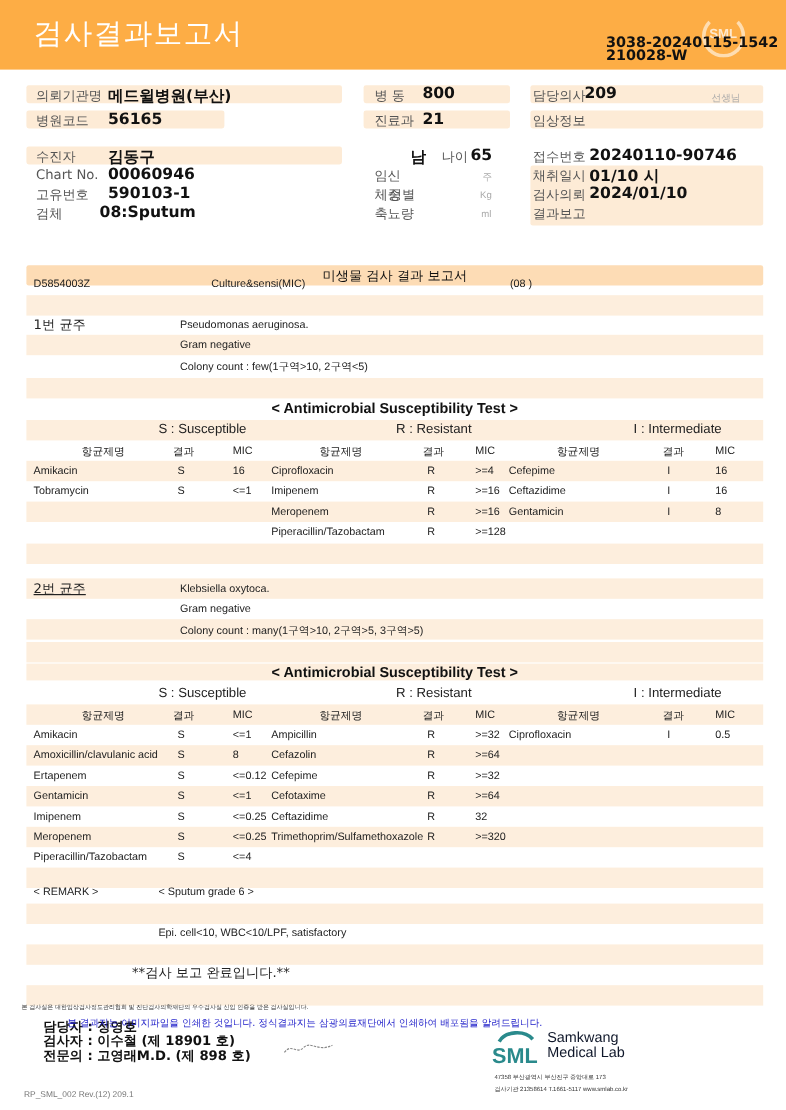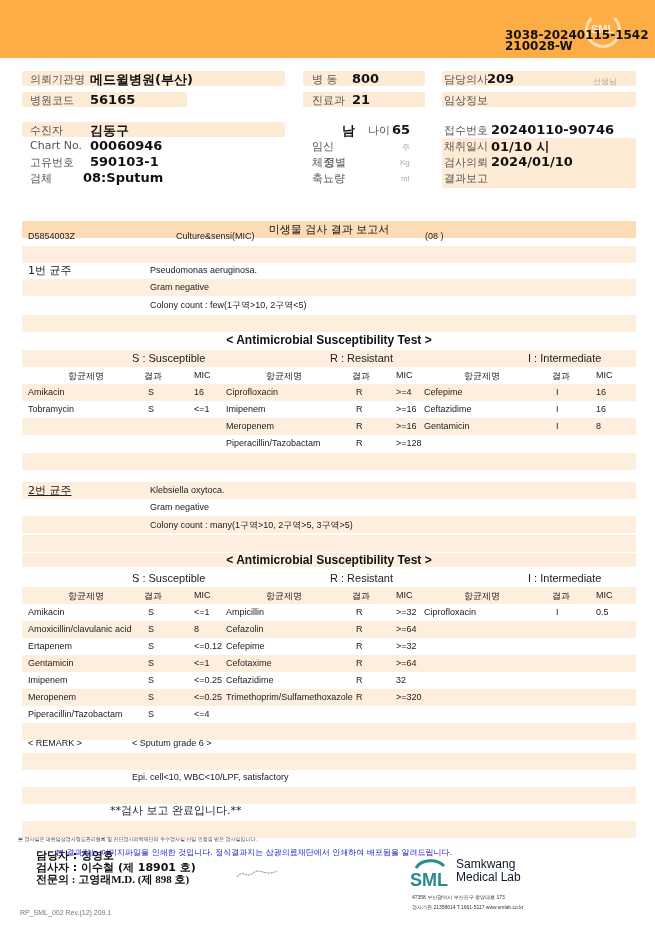--- a/index.html
+++ b/index.html
@@ -27,20 +27,21 @@
 
   .footer-small { position: absolute; font-size: 5px; color: #333; }
   .notice { position: absolute; left: 56px; top: 847px; font-size: 8px; color: #1a1ac8; font-family: "DejaVu Sans", sans-serif; white-space: nowrap; }
   .staff { position: absolute; left: 36px; font-size: 11px; font-weight: bold; font-family: "DejaVu Sans", sans-serif; }
   .sml-logo { position: absolute; left: 410px; top: 858px; }
 </style>
 </head>
 <body>
 
 <div class="header">
+  <div class="title">검사결과보고서</div>
   <div class="logo-ring"></div>
   <div class="logo-text">SML</div>
   <div class="docid">
     <div>3038-20240115-1542</div>
     <div>210028-W</div>
   </div>
 </div>
 
 <div class="bar" style="left:22px;top:71px;width:263px;height:15px;"></div>
 <div class="bar" style="left:22px;top:92px;width:165px;height:15px;"></div>
@@ -297,21 +298,21 @@
 <div class="row shade" style="top:787px;"></div>
 <div class="row" style="top:802px;">
   <span class="t kor big" style="left:88px;top:1px;">**검사   보고   완료입니다.**</span>
 </div>
 <div class="row shade" style="top:821px;"></div>
 
 <div class="footer-small" style="left:18px;top:836px;">본 검사실은 대한임상검사정도관리협회 및 진단검사의학재단의 우수검사실 신임 인증을 받은 검사실입니다.</div>
 <div class="staff" style="top:848px;">담당자 : 정영호</div>
 <div class="notice">본 결과지는 이미지파일을 인쇄한 것입니다. 정식결과지는 삼광의료재단에서 인쇄하여 배포됨을 알려드립니다.</div>
 <div class="staff" style="top:860px;">검사자 : 이수철 (제 18901 호)</div>
-<div class="staff" style="top:872px;font-family:Liberation Serif, serif;">전문의 : 고영래M.D. (제 898 호)</div>
+<div class="staff" style="top:872px;">전문의 : 고영래M.D. (제 898 호)</div>
 <svg style="position:absolute;left:235px;top:865px;" width="45" height="20">
   <path d="M2 12 C8 4, 12 14, 18 8 S30 12, 42 6" stroke="#888" stroke-width="1" fill="none" stroke-dasharray="2 1"></path>
 </svg>
 
 <div class="sml-logo">
   <svg width="40" height="32" style="position:absolute;left:0;top:0;">
     <path d="M6 10 A16 12 0 0 1 34 8" stroke="#2a8a8c" stroke-width="3" fill="none"></path>
     <text x="0" y="28" font-size="18" font-weight="bold" fill="#2a8a8c" font-family="Liberation Sans, sans-serif">SML</text>
   </svg>
   <div style="position:absolute;left:46px;top:0;font-size:12px;color:#0f172a;line-height:13px;white-space:nowrap;">

